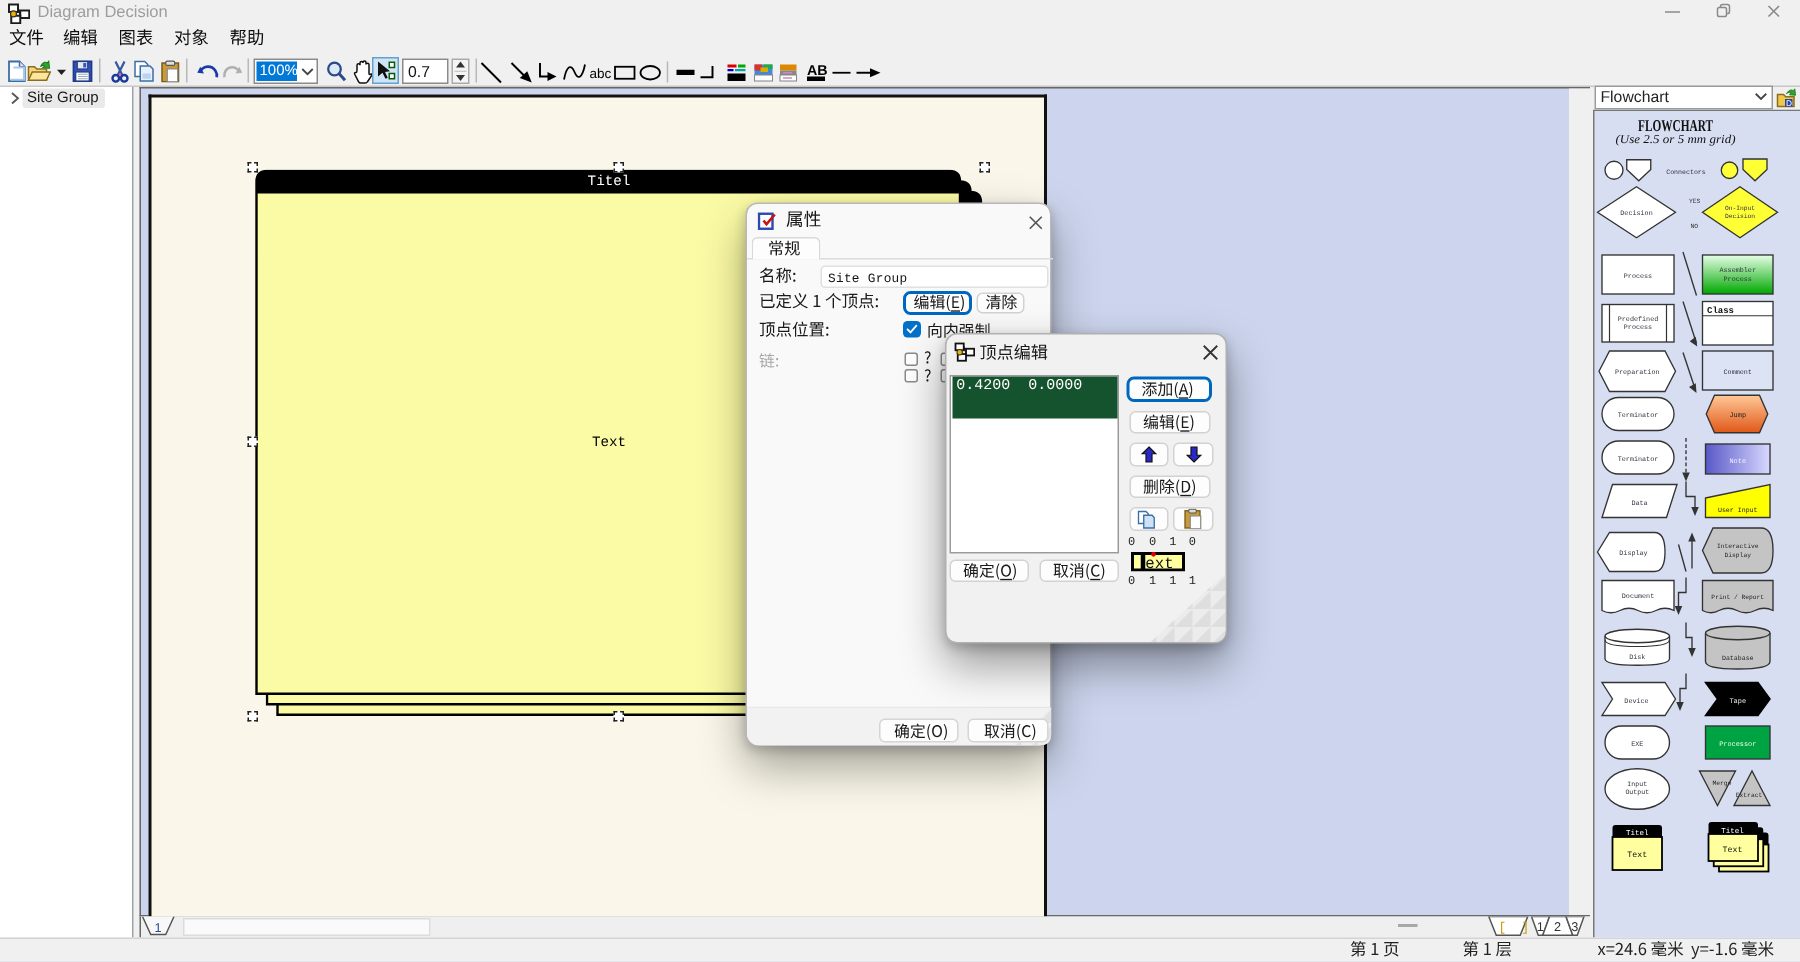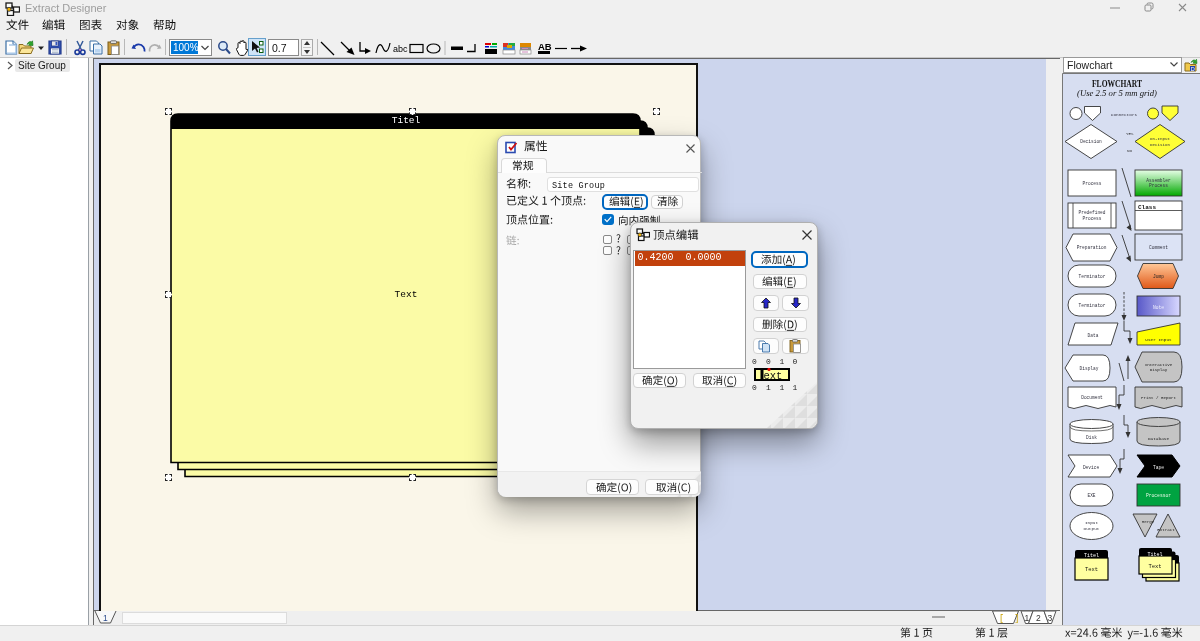--- a/index.html
+++ b/index.html
@@ -6,21 +6,21 @@
 .abs{position:absolute}
 </style></head><body>
 <div class="abs" style="left:0;top:0;width:1200px;height:16px;background:#f0f0f0"></div>
 <svg class="abs" style="left:5px;top:2px" width="15" height="14" viewBox="0 0 15 14">
 <rect x="1" y="1" width="6" height="5" fill="#fdfdfb" stroke="#1a1a1a" stroke-width="1.3"></rect>
 <rect x="8.5" y="5" width="6" height="5" fill="#fdfdfb" stroke="#1a1a1a" stroke-width="1.3"></rect>
 <rect x="2.5" y="8.5" width="6" height="5" fill="#fdfdfb" stroke="#1a1a1a" stroke-width="1.3"></rect>
 <path d="M4 6 L4 8.5 M7 3.5 L8.5 7.5" stroke="#1a1a1a" stroke-width="1.1" fill="none"></path>
 <circle cx="4" cy="7.3" r="2" fill="#f0b000" stroke="#333" stroke-width="0.8"></circle>
 </svg>
-<div class="abs" style="left:25px;top:2px;font-size:11px;color:#9d9d9d">Extract Designer</div>
+<div class="abs" style="left:25px;top:2px;font-size:11px;color:#9d9d9d">Diagram Decision</div>
 <svg class="abs" style="left:1100px;top:0" width="100" height="16" viewBox="0 0 100 16">
 <path d="M10 8 L20 8" stroke="#8a8a8a" stroke-width="1"></path>
 <path d="M47 4.6 L47 4.4 Q47 3 48.4 3 L51.6 3 Q53 3 53 4.4 L53 7.6 Q53 9 51.6 9 L51.4 9" fill="none" stroke="#8a8a8a" stroke-width="1"></path>
 <rect x="45" y="5" width="6" height="6" rx="1.2" fill="#f0f0f0" stroke="#8a8a8a" stroke-width="1"></rect>
 <path d="M79 4 L86 11 M86 4 L79 11" stroke="#8a8a8a" stroke-width="1.1"></path>
 </svg>
 <div class="abs" style="left:0;top:16px;width:1200px;height:18px;background:#f0f0f0"></div>
 <svg style="position:absolute;left:5px;top:19px" width="26" height="16" viewBox="0 0 26 16">
     <path d="M5.9 0.7C6.3 1.2 6.6 2 6.8 2.5L7.7 2.2C7.6 1.7 7.2 0.9 6.8 0.4ZM1.6 2.5V3.4H3.4C4.1 5.1 5 6.6 6.2 7.9C4.9 9 3.3 9.7 1.4 10.3C1.6 10.5 1.9 10.9 2 11.1C3.9 10.5 5.5 9.7 6.8 8.5C8.1 9.7 9.7 10.5 11.6 11.1C11.8 10.8 12 10.4 12.2 10.3C10.4 9.8 8.8 9 7.5 7.9C8.7 6.7 9.6 5.2 10.2 3.4H12.1V2.5ZM6.8 7.3C5.8 6.2 4.9 4.8 4.3 3.4H9.2C8.7 4.9 7.9 6.2 6.8 7.3Z M16.3 6.3V7.1H19.6V11.1H20.5V7.1H23.7V6.3H20.5V3.7H23.1V2.8H20.5V0.6H19.6V2.8H18.1C18.2 2.3 18.3 1.8 18.4 1.2L17.6 1C17.3 2.6 16.9 4.1 16.2 5C16.4 5.1 16.8 5.3 16.9 5.5C17.2 5 17.5 4.4 17.8 3.7H19.6V6.3ZM15.7 0.5C15.1 2.3 14.1 4 13 5.1C13.1 5.3 13.4 5.8 13.5 6C13.8 5.6 14.2 5.1 14.5 4.6V11.1H15.4V3.3C15.8 2.5 16.2 1.6 16.5 0.8Z" fill="#111"></path>
   </svg>
@@ -430,21 +430,21 @@
 <path d="M3.8 5.5 L3.8 8 M6.5 3.2 L8 6.8" stroke="#111" stroke-width="1"></path>
 <circle cx="3.8" cy="6.8" r="1.8" fill="#f0b000" stroke="#333" stroke-width="0.7"></circle>
 </svg>
     <svg style="position:absolute;left:21px;top:5.5px" width="48" height="16" viewBox="0 0 48 16">
       <path d="M8.5 4.4V6.7C8.5 7.9 8.4 9.4 5.5 10.3C5.7 10.5 6 10.8 6.1 10.9C8.9 9.9 9.4 8.1 9.4 6.7V4.4ZM9.1 9C9.9 9.6 10.9 10.4 11.4 11L12 10.3C11.5 9.8 10.4 9 9.6 8.4ZM6.4 2.9V8.3H7.2V3.7H10.7V8.2H11.5V2.9H8.9L9.3 1.7H12V1H6V1.7H8.4C8.3 2.1 8.2 2.5 8.1 2.9ZM1.5 1.3V2.1H3.4V9.5C3.4 9.6 3.3 9.7 3.1 9.7C2.9 9.7 2.3 9.7 1.6 9.7C1.8 9.9 1.9 10.3 1.9 10.5C2.8 10.5 3.4 10.5 3.7 10.4C4.1 10.2 4.2 10 4.2 9.5V2.1H5.7V1.3Z M15.1 4.7H21.1V6.8H15.1ZM16.3 8.6C16.4 9.3 16.5 10.3 16.5 10.8L17.4 10.7C17.4 10.2 17.3 9.2 17.1 8.5ZM18.6 8.6C19 9.3 19.3 10.2 19.4 10.8L20.3 10.6C20.1 10 19.8 9.1 19.4 8.4ZM21 8.5C21.5 9.2 22.2 10.2 22.4 10.9L23.2 10.5C23 9.9 22.3 8.9 21.7 8.2ZM14.4 8.3C14.1 9.1 13.5 10 12.9 10.6L13.7 10.9C14.3 10.3 14.9 9.4 15.2 8.5ZM14.3 3.9V7.6H21.9V3.9H18.4V2.5H22.8V1.7H18.4V0.5H17.6V3.9Z M24.3 9.4 24.5 10.2C25.4 9.8 26.6 9.3 27.7 8.9L27.6 8.2C26.3 8.7 25.1 9.1 24.3 9.4ZM24.5 5.2C24.7 5.1 24.9 5.1 26.1 4.9C25.7 5.6 25.3 6.2 25.1 6.4C24.8 6.9 24.6 7.2 24.3 7.2C24.4 7.4 24.5 7.8 24.6 8C24.8 7.8 25.1 7.7 27.7 7.1C27.6 6.9 27.6 6.6 27.6 6.4L25.7 6.8C26.5 5.8 27.3 4.5 27.9 3.2L27.3 2.8C27.1 3.3 26.8 3.7 26.6 4.1L25.3 4.3C26 3.3 26.6 2 27.1 0.7L26.3 0.5C25.8 1.8 25.1 3.3 24.8 3.7C24.6 4.1 24.4 4.4 24.2 4.4C24.3 4.6 24.4 5 24.5 5.2ZM30.9 6V7.7H30V6ZM31.5 6H32.3V7.7H31.5ZM29.3 5.3V10.9H30V8.4H30.9V10.6H31.5V8.4H32.3V10.6H32.9V8.4H33.7V10.1C33.7 10.2 33.7 10.2 33.6 10.2C33.5 10.2 33.3 10.2 33.1 10.2C33.2 10.4 33.3 10.7 33.3 10.9C33.7 10.9 33.9 10.8 34.2 10.7C34.4 10.6 34.4 10.4 34.4 10.1V5.3L33.7 5.3ZM32.9 6H33.7V7.7H32.9ZM30.7 0.6C30.9 0.9 31.1 1.3 31.2 1.7H28.5V4.2C28.5 5.9 28.4 8.4 27.4 10.3C27.6 10.4 27.9 10.6 28 10.8C29.1 8.9 29.3 6.2 29.3 4.4H34.3V1.7H32.1C32 1.3 31.7 0.8 31.5 0.4ZM29.3 2.4H33.5V3.6H29.3Z M41.5 1.5H44.5V2.6H41.5ZM40.7 0.8V3.3H45.4V0.8ZM36.1 6.2C36.2 6.2 36.6 6.1 36.9 6.1H38V7.7L35.7 8.1L35.8 9L38 8.5V10.9H38.8V8.4L40.1 8.1L40 7.4L38.8 7.6V6.1H39.8V5.3H38.8V3.6H38V5.3H36.9C37.2 4.5 37.5 3.6 37.8 2.6H39.9V1.8H38C38.1 1.4 38.2 1 38.3 0.6L37.4 0.5C37.4 0.9 37.3 1.4 37.2 1.8H35.7V2.6H37C36.8 3.5 36.5 4.3 36.4 4.6C36.2 5.1 36.1 5.4 35.9 5.5C36 5.7 36.1 6.1 36.1 6.2ZM44.5 4.7V5.6H41.6V4.7ZM39.8 9.2 39.9 9.9 44.5 9.6V10.9H45.3V9.5L46.1 9.4L46.1 8.7L45.3 8.8V4.7H46.1V3.9H40V4.7H40.8V9.1ZM44.5 6.3V7.3H41.6V6.3ZM44.5 7.9V8.8L41.6 9.1V7.9Z" fill="#1a1a1a"></path>
     </svg>
     <svg class="abs" style="left:170px;top:6px" width="12" height="12" viewBox="0 0 12 12">
       <path d="M1.5 1.5 L10.5 10.5 M10.5 1.5 L1.5 10.5" stroke="#333" stroke-width="1.2"></path>
     </svg>
     <div class="abs" style="left:2px;top:26.5px;width:113px;height:119px;background:#fff;border:1px solid #9a9a9a"></div>
-    <div class="abs" style="left:3.5px;top:28px;width:110px;height:15px;background:#c2410c;font-family:'Liberation Mono',monospace;font-size:10px;color:#fff;padding:1px 0 0 3px;white-space:pre">0.4200  0.0000</div>
+    <div class="abs" style="left:3.5px;top:28px;width:110px;height:28px;background:#14532d;font-family:'Liberation Mono',monospace;font-size:10px;color:#fff;padding:1px 0 0 3px;white-space:pre">0.4200  0.0000</div>
     <div class="abs" style="left:120px;top:28px;width:57px;height:17px;background:#fdfdfd;border:2px solid #0067c0;border-radius:5px"></div>
     <svg style="position:absolute;left:129px;top:30.5px" width="37" height="15" viewBox="0 0 37 15">
       <path d="M5.3 6.3C5.1 7.1 4.6 8 4 8.5L4.6 9C5.2 8.4 5.7 7.4 5.9 6.5ZM7.8 6.6C8.1 7.3 8.4 8.3 8.5 8.9L9.2 8.7C9.1 8.1 8.8 7.1 8.4 6.4ZM9.1 6.3C9.7 7.2 10.4 8.3 10.6 9L11.3 8.7C11 7.9 10.4 6.9 9.7 6.1ZM6.6 5.1V9.3C6.6 9.4 6.6 9.5 6.5 9.5C6.3 9.5 5.9 9.5 5.3 9.5C5.4 9.7 5.5 10 5.6 10.2C6.3 10.2 6.7 10.2 7 10C7.3 9.9 7.4 9.7 7.4 9.3V5.1ZM1.9 1.1C2.5 1.4 3.3 1.9 3.6 2.3L4.1 1.6C3.7 1.3 3 0.8 2.4 0.5ZM1.4 4C2 4.2 2.8 4.7 3.2 5L3.6 4.4C3.2 4 2.5 3.6 1.8 3.4ZM1.6 9.6 2.3 10C2.8 9.1 3.3 7.9 3.7 6.8L3.1 6.3C2.7 7.5 2.1 8.8 1.6 9.6ZM4.5 1V1.8H6.8C6.7 2.3 6.5 2.7 6.3 3.2H4V3.9H5.9C5.4 4.8 4.7 5.5 3.7 6C3.8 6.2 4.1 6.5 4.2 6.6C5.4 6 6.2 5.1 6.8 3.9H8.2C8.8 5 9.8 6 10.8 6.5C10.9 6.3 11.1 6 11.3 5.9C10.4 5.5 9.6 4.8 9 3.9H11.1V3.2H7.2C7.4 2.7 7.5 2.3 7.6 1.8H10.8V1Z M17.7 1.7V10H18.4V9.2H20.5V9.9H21.3V1.7ZM18.4 8.5V2.5H20.5V8.5ZM13.7 0.6 13.7 2.4H12.2V3.2H13.6C13.6 5.9 13.2 8.2 11.9 9.6C12.1 9.8 12.4 10 12.5 10.2C13.9 8.6 14.3 6.1 14.4 3.2H16C15.9 7.3 15.8 8.7 15.6 9.1C15.5 9.2 15.4 9.2 15.3 9.2C15.1 9.2 14.6 9.2 14.1 9.2C14.2 9.4 14.3 9.7 14.3 10C14.8 10 15.3 10 15.6 10C15.9 9.9 16.1 9.8 16.3 9.6C16.6 9.1 16.7 7.6 16.8 2.8C16.8 2.7 16.8 2.4 16.8 2.4H14.4L14.5 0.6Z M24.7 11.4 25.3 11.1C24.4 9.6 24 7.8 24 6C24 4.2 24.4 2.4 25.3 0.9L24.7 0.7C23.8 2.2 23.2 4 23.2 6C23.2 8.1 23.8 9.8 24.7 11.4Z M25.8 9.3H26.8L27.6 7H30.4L31.1 9.3H32.2L29.5 1.6H28.5ZM27.8 6.2 28.2 5C28.5 4.1 28.7 3.3 29 2.4H29C29.3 3.3 29.5 4.1 29.8 5L30.2 6.2Z M33.3 11.4C34.3 9.8 34.8 8.1 34.8 6C34.8 4 34.3 2.2 33.3 0.7L32.7 0.9C33.6 2.4 34 4.2 34 6C34 7.8 33.6 9.6 32.7 11.1Z" fill="#1a1a1a"></path>
       <rect x="25.8" y="10.9" width="6.4" height="0.9" fill="#1a1a1a"></rect>
     </svg>
     <div class="abs" style="left:121.5px;top:50.5px;width:54px;height:15px;background:#fdfdfd;border:1px solid #d2d2d2;border-radius:4px"></div>
     <svg style="position:absolute;left:129.5px;top:52.5px" width="37" height="15" viewBox="0 0 37 15">
       <path d="M1.4 8.8 1.6 9.5C2.5 9.1 3.6 8.7 4.7 8.2L4.5 7.6C3.4 8 2.2 8.5 1.4 8.8ZM1.6 4.8C1.8 4.8 2 4.7 3.2 4.6C2.8 5.2 2.4 5.8 2.2 6C1.9 6.4 1.7 6.7 1.5 6.7C1.6 6.9 1.7 7.3 1.7 7.4C1.9 7.3 2.3 7.2 4.6 6.6C4.6 6.5 4.5 6.2 4.5 6L2.8 6.3C3.5 5.4 4.3 4.2 4.9 3L4.2 2.6C4 3 3.8 3.5 3.6 3.8L2.4 4C3 3 3.6 1.8 4 0.7L3.3 0.4C2.9 1.7 2.2 3.1 2 3.5C1.8 3.8 1.6 4.1 1.4 4.1C1.5 4.3 1.6 4.7 1.6 4.8ZM7.6 5.6V7.2H6.7V5.6ZM8.2 5.6H8.9V7.2H8.2ZM6.1 5V10.1H6.7V7.8H7.6V9.8H8.2V7.8H8.9V9.8H9.4V7.8H10.2V9.4C10.2 9.5 10.2 9.5 10.1 9.5C10.1 9.5 9.9 9.5 9.6 9.5C9.7 9.7 9.8 9.9 9.8 10.1C10.2 10.1 10.4 10.1 10.6 10C10.8 9.9 10.9 9.7 10.9 9.4V5L10.2 5ZM9.4 5.6H10.2V7.2H9.4ZM7.4 0.6C7.6 0.9 7.8 1.3 7.9 1.6H5.4V3.9C5.4 5.5 5.3 7.9 4.3 9.6C4.5 9.6 4.8 9.9 4.9 10C5.9 8.3 6.1 5.8 6.1 4H10.8V1.6H8.7C8.6 1.2 8.4 0.7 8.2 0.4ZM6.1 2.2H10V3.4H6.1Z M17.4 1.4H20.3V2.4H17.4ZM16.7 0.8V3H21.1V0.8ZM12.5 5.8C12.5 5.7 12.9 5.7 13.2 5.7H14.2V7.2L12 7.6L12.2 8.3L14.2 7.9V10.1H14.9V7.8L16.1 7.5L16.1 6.8L14.9 7.1V5.7H15.9V4.9H14.9V3.3H14.2V4.9H13.2C13.5 4.2 13.8 3.3 14 2.4H16V1.7H14.2C14.3 1.3 14.4 0.9 14.5 0.6L13.7 0.4C13.6 0.8 13.5 1.3 13.4 1.7H12.1V2.4H13.3C13 3.3 12.8 4 12.7 4.3C12.5 4.7 12.4 5.1 12.2 5.1C12.3 5.3 12.4 5.7 12.5 5.8ZM20.2 4.3V5.2H17.5V4.3ZM15.8 8.5 16 9.2 20.2 8.9V10.2H21V8.8L21.8 8.8L21.8 8.1L21 8.2V4.3H21.7V3.7H16.1V4.3H16.8V8.5ZM20.2 5.8V6.8H17.5V5.8ZM20.2 7.4V8.2L17.5 8.4V7.4Z M24.7 11.4 25.3 11.1C24.4 9.6 24 7.8 24 6C24 4.2 24.4 2.4 25.3 0.9L24.7 0.7C23.8 2.2 23.2 4 23.2 6C23.2 8.1 23.8 9.8 24.7 11.4Z M26.9 9.3H31.4V8.5H27.8V5.7H30.8V4.8H27.8V2.4H31.3V1.6H26.9Z M33.1 11.4C34.1 9.8 34.6 8.1 34.6 6C34.6 4 34.1 2.2 33.1 0.7L32.5 0.9C33.4 2.4 33.8 4.2 33.8 6C33.8 7.8 33.4 9.6 32.5 11.1Z" fill="#1a1a1a"></path>
       <rect x="25.8" y="10.9" width="6.2" height="0.9" fill="#1a1a1a"></rect>
     </svg>

